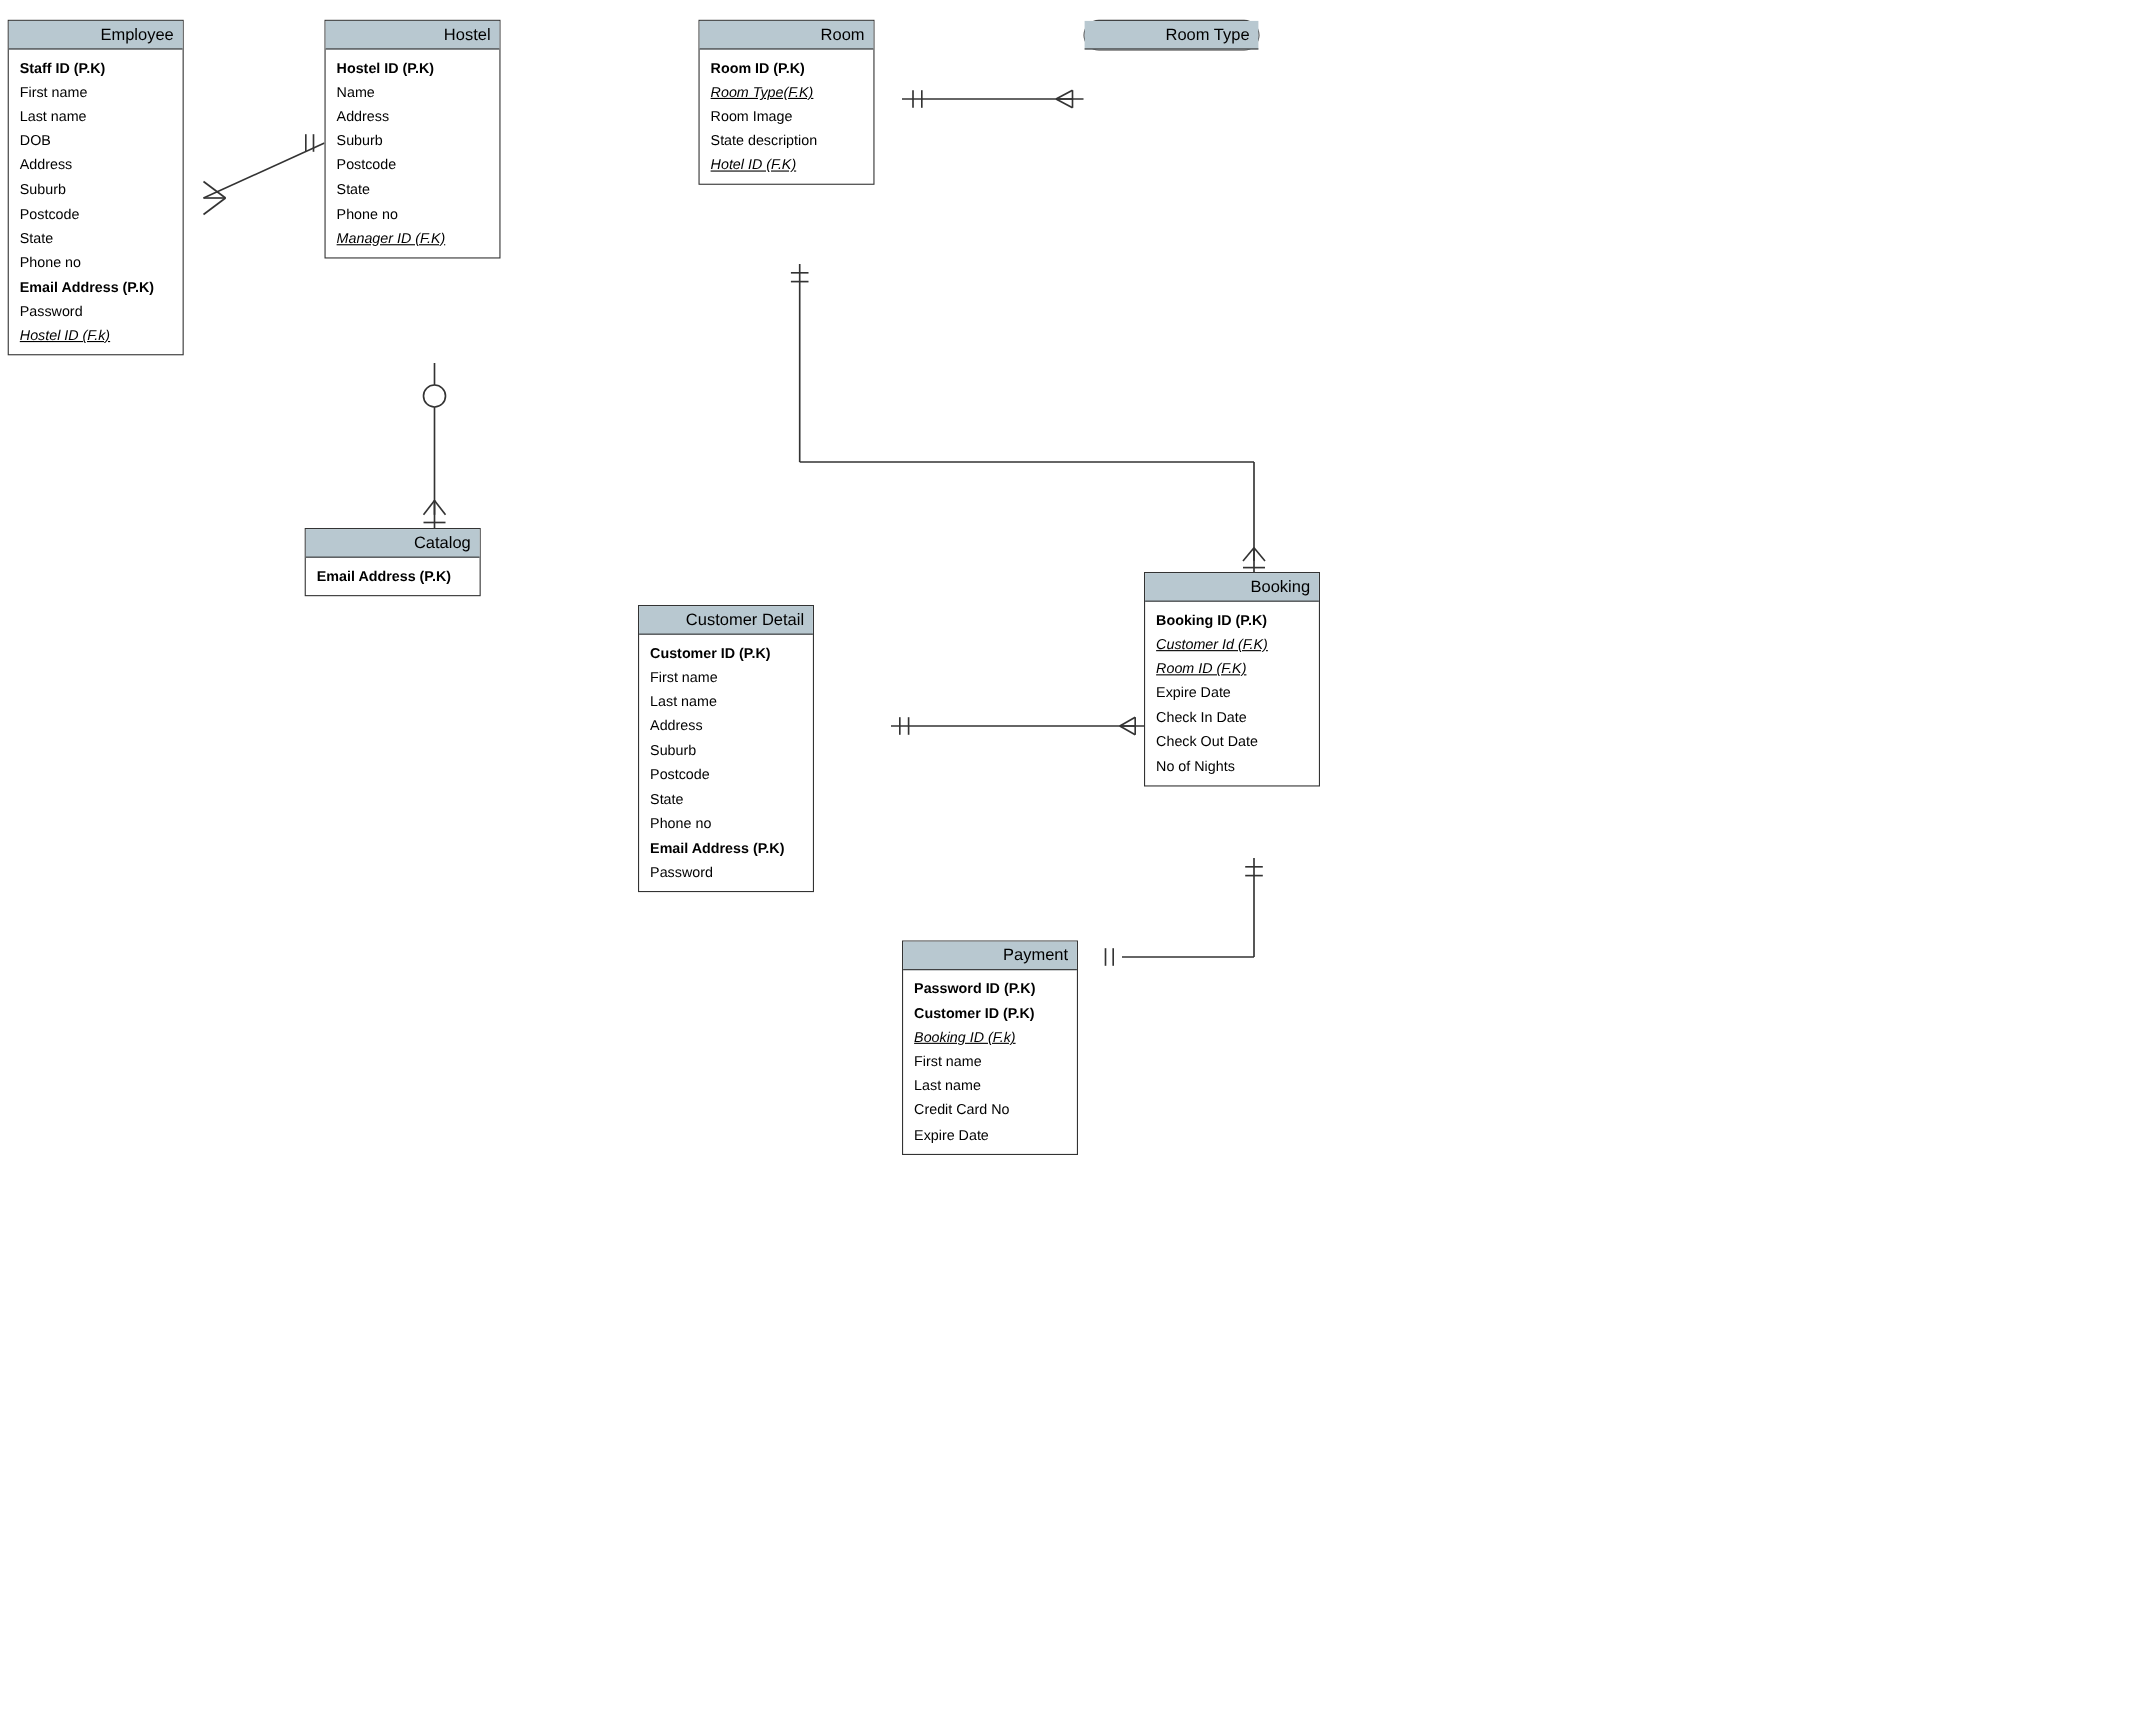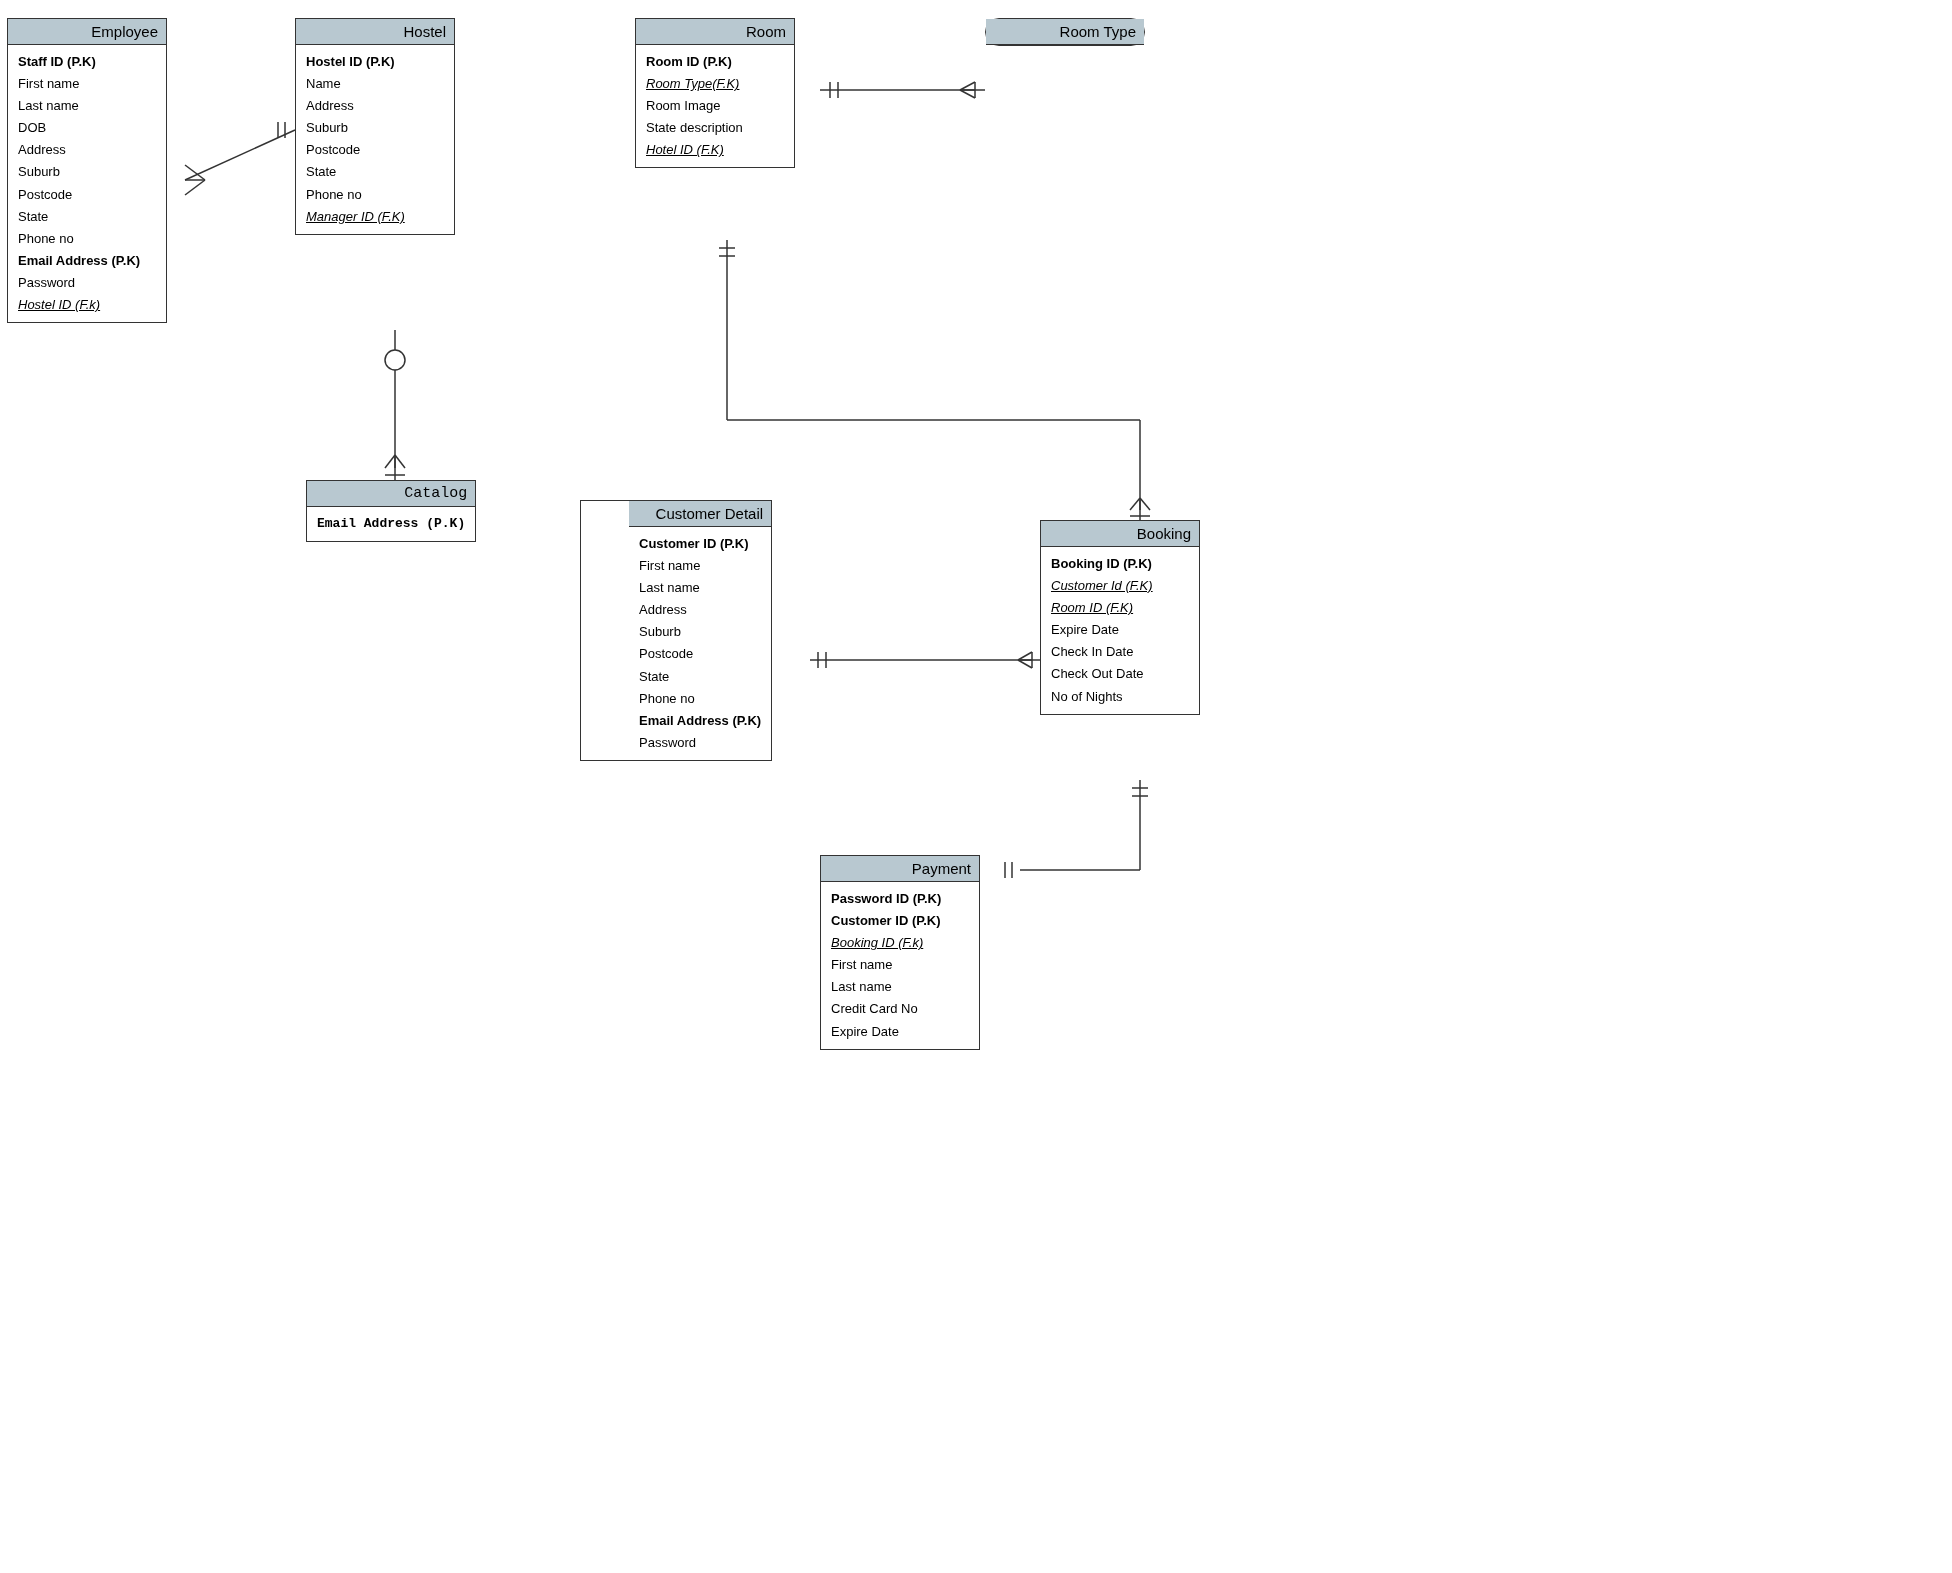--- a/index.html
+++ b/index.html
@@ -157,27 +157,27 @@
         <div class="bold">Room ID (P.K)</div>
         <div class="italic">Room Type(F.K)</div>
         <div>Room Image</div>
         <div>State description</div>
         <div class="italic">Hotel ID (F.K)</div>
       </div>
     </div>
     <div class="entity" style="left: 985px; top: 18px; border-radius: 14px;">
       <div class="entity-header">Room Type</div>
     </div>
-    <div class="entity" style="left: 306px; top: 480px; font-family: Liberation Mono, monospace;">
+    <div class="entity" style="left: 277px; top: 480px;">
       <div class="entity-header">Catalog</div>
       <div class="entity-body">
         <div class="bold">Email Address (P.K)</div>
       </div>
     </div>
-    <div class="entity" style="left: 580px; top: 500px; padding-left: 48px;">
+    <div class="entity" style="left: 580px; top: 550px;">
       <div class="entity-header">Customer Detail</div>
       <div class="entity-body">
         <div class="bold">Customer ID (P.K)</div>
         <div>First name</div>
         <div>Last name</div>
         <div>Address</div>
         <div>Suburb</div>
         <div>Postcode</div>
         <div>State</div>
         <div>Phone no</div>

